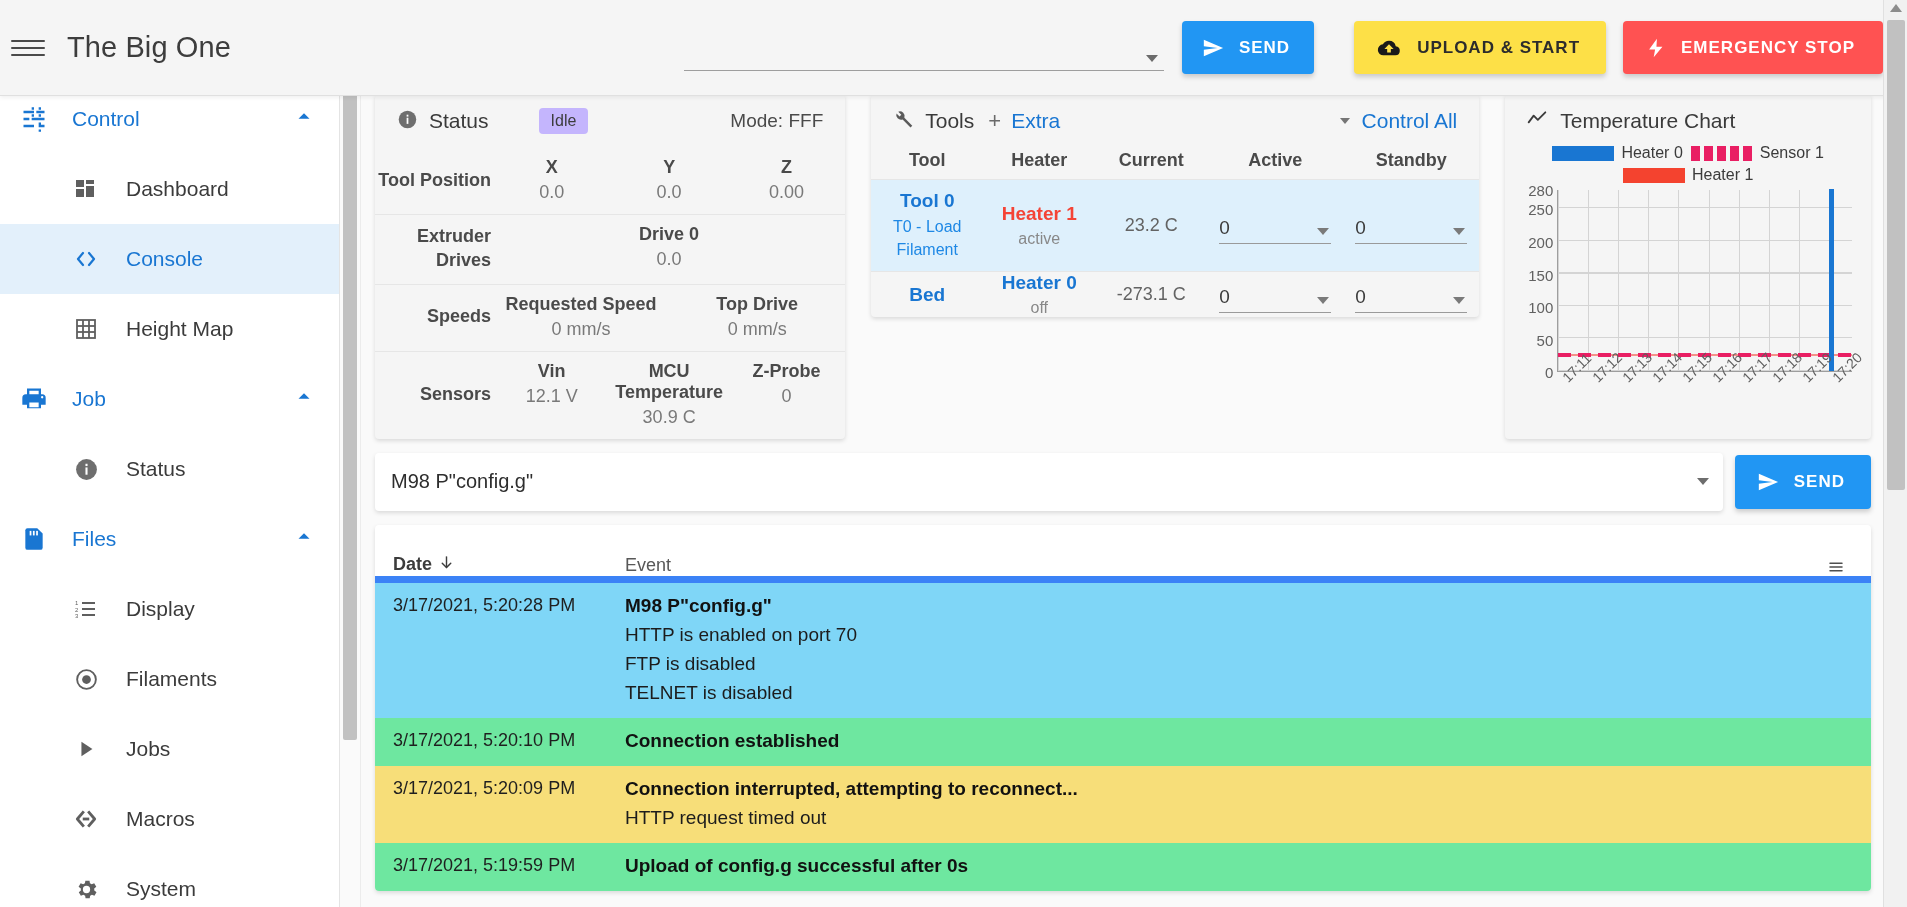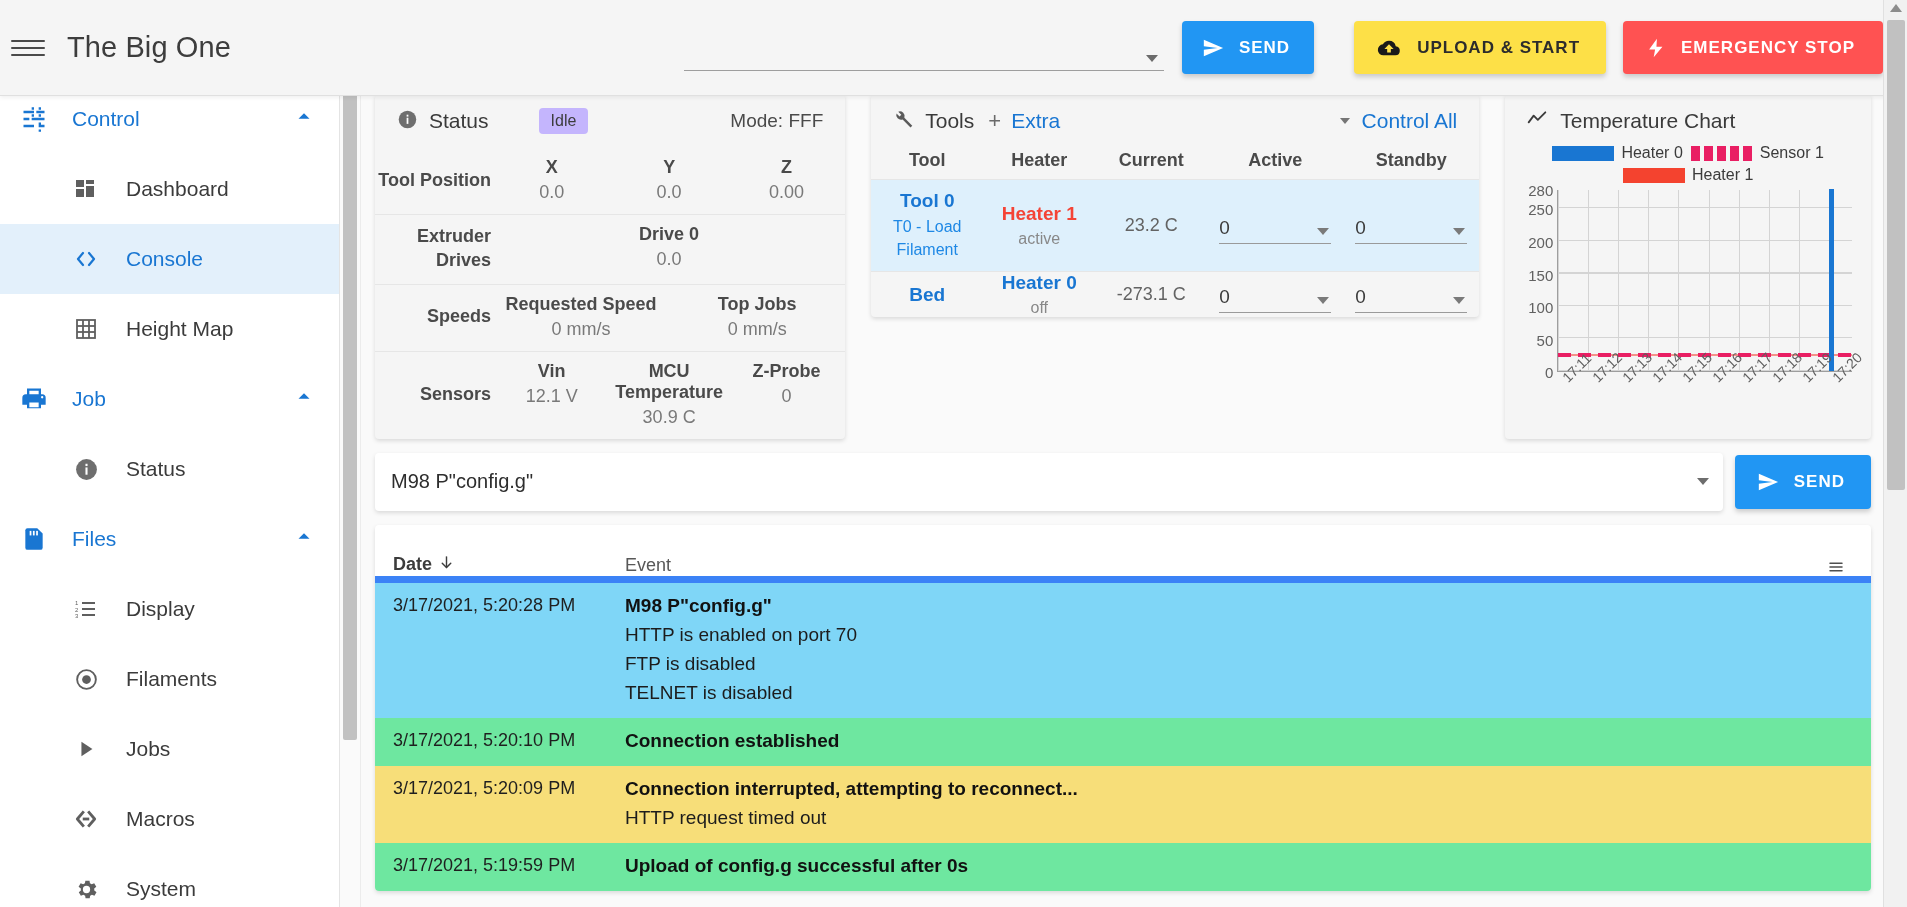--- a/index.html
+++ b/index.html
@@ -452,21 +452,21 @@
       </div>
 
       <div class="srow">
         <div class="srow-label">Speeds</div>
         <div class="srow-cells">
           <div class="scell">
             <span class="ch">Requested Speed</span>
             <span class="cv">0 mm/s</span>
           </div>
           <div class="scell">
-            <span class="ch">Top Jobs</span>
+            <span class="ch">Top Drive</span>
             <span class="cv">0 mm/s</span>
           </div>
         </div>
       </div>
 
       <div class="srow">
         <div class="srow-label">Sensors</div>
         <div class="srow-cells">
           <div class="scell">
             <span class="ch">Vin</span>

